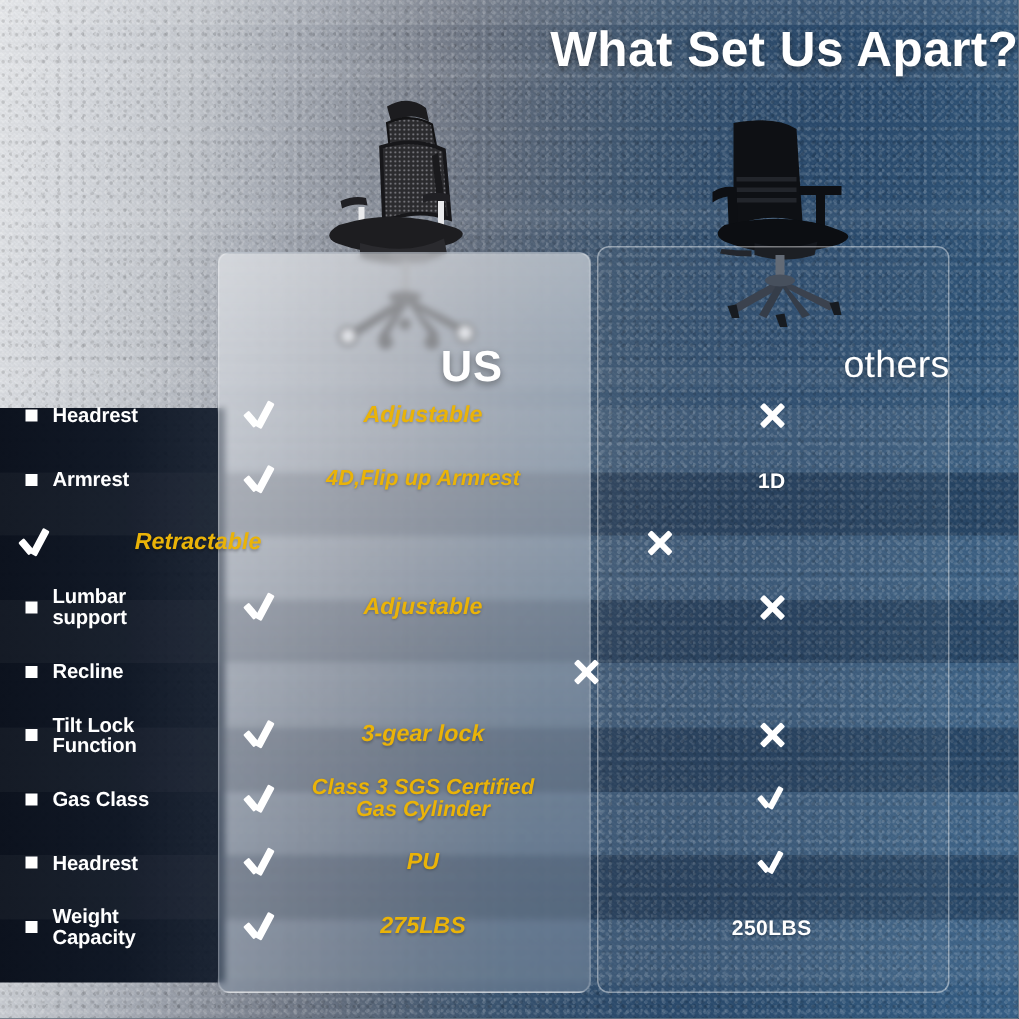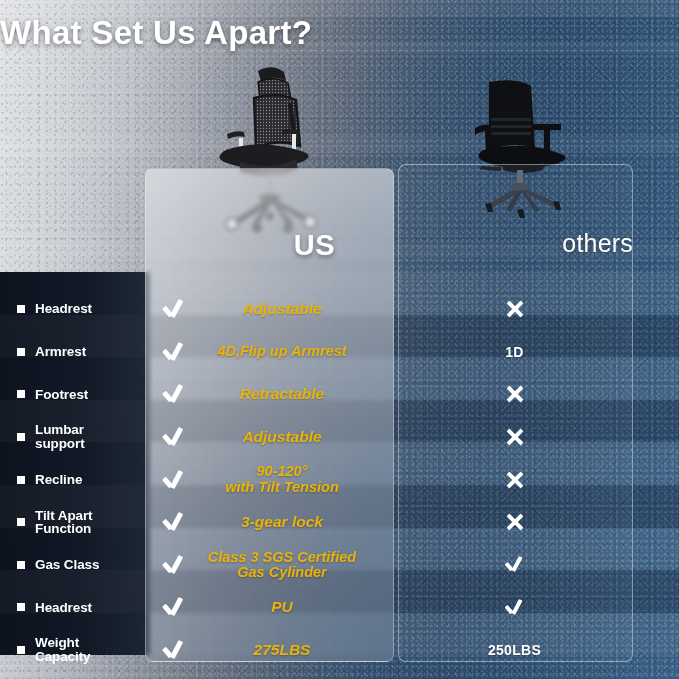--- a/index.html
+++ b/index.html
@@ -81,21 +81,21 @@
       rgba(255,255,255,.04) 36% 38%,
       rgba(255,255,255,.00) 38% 100%);
   }
 
   
   .title {
     position: absolute;
     top: 14px;
     left: 0;
     width: 679px;
-    text-align: left;
+    text-align: right;
     font-size: 33px;
     font-weight: 700;
     letter-spacing: .3px;
     color: #ffffff;
     text-shadow: 0 2px 5px rgba(0,0,0,.45);
     z-index: 40;
   }
 
   
   .chair-us  { position: absolute; left: 196px; top: 58px;  width: 150px; height: 175px; z-index: 18; }
@@ -142,21 +142,21 @@
     z-index: 14;
     background: linear-gradient(90deg,
       rgba(6,12,24,.97) 0%, rgba(8,16,30,.95) 55%, rgba(12,22,38,.88) 100%);
   }
   .label-slab .lrow { height: 42.6px; width: 100%; }
   .label-slab .lrow.even { background: rgba(255,255,255,.045); }
 
   
   .rows {
     position: absolute;
-    left: 0; top: 288px;
+    left: 0; top: 256px;
     width: 679px;
     z-index: 25;
   }
   .row {
     display: flex;
     align-items: center;
     height: 42.6px;
   }
 
   .cell-feature {
@@ -427,24 +427,20 @@
           <div class="us-mark">
             <span class="check"></span>
           </div>
           <div class="us-value small">4D,Flip up Armrest</div>
         </div>
         <div class="cell-others">
           <span class="oth-value">1D</span>
         </div>
       </div>
       <div class="row">
-        <div class="cell-feature">
-          <span class="bullet"></span>
-          <span class="feature-text">Footrest</span>
-        </div>
         <div class="cell-us">
           <div class="us-mark">
             <span class="check"></span>
           </div>
           <div class="us-value">Retractable</div>
         </div>
         <div class="cell-others">
           <span class="cross"></span>
         </div>
       </div>
@@ -462,35 +458,28 @@
         </div>
         <div class="cell-others">
           <span class="cross"></span>
         </div>
       </div>
       <div class="row">
         <div class="cell-feature">
           <span class="bullet"></span>
           <span class="feature-text">Recline</span>
         </div>
-        <div class="cell-us">
-          <div class="us-mark">
-            <span class="check"></span>
-          </div>
-          <div class="us-value small">90-120°
-with Tilt Tension</div>
-        </div>
         <div class="cell-others">
           <span class="cross"></span>
         </div>
       </div>
       <div class="row">
         <div class="cell-feature">
           <span class="bullet"></span>
-          <span class="feature-text">Tilt Apart
+          <span class="feature-text">Tilt Lock
 Function</span>
         </div>
         <div class="cell-us">
           <div class="us-mark">
             <span class="check"></span>
           </div>
           <div class="us-value">3-gear lock</div>
         </div>
         <div class="cell-others">
           <span class="cross"></span>

